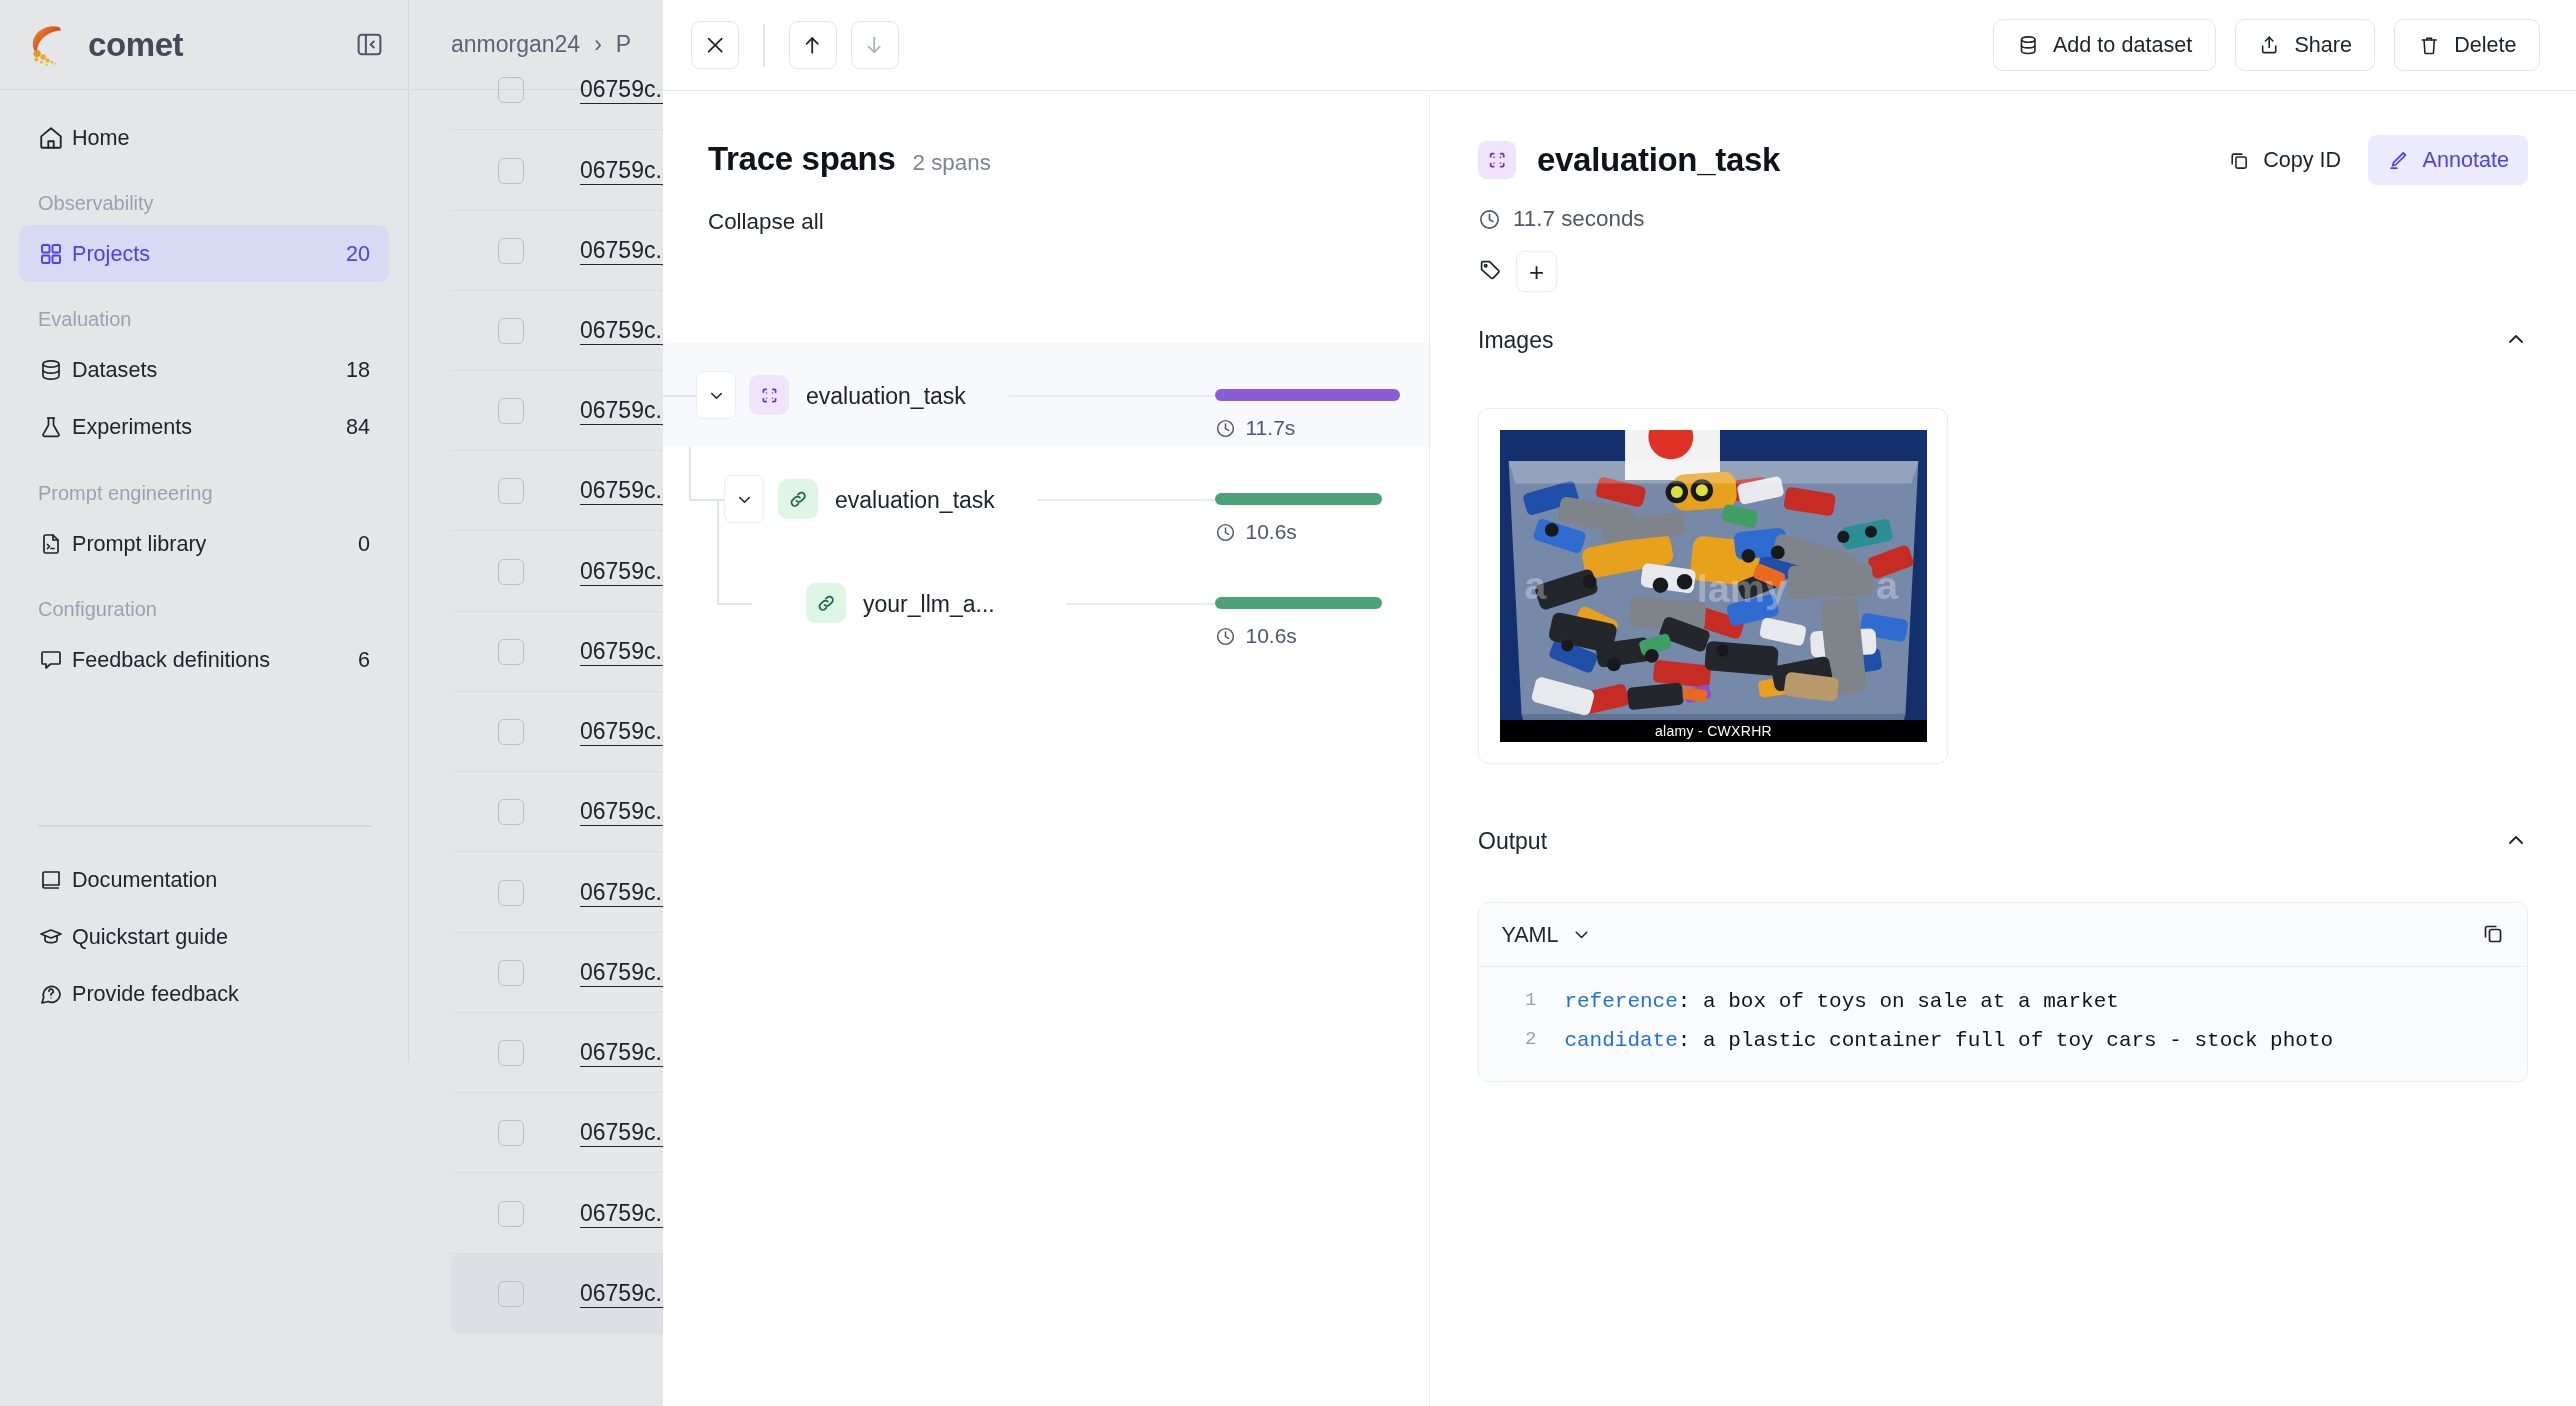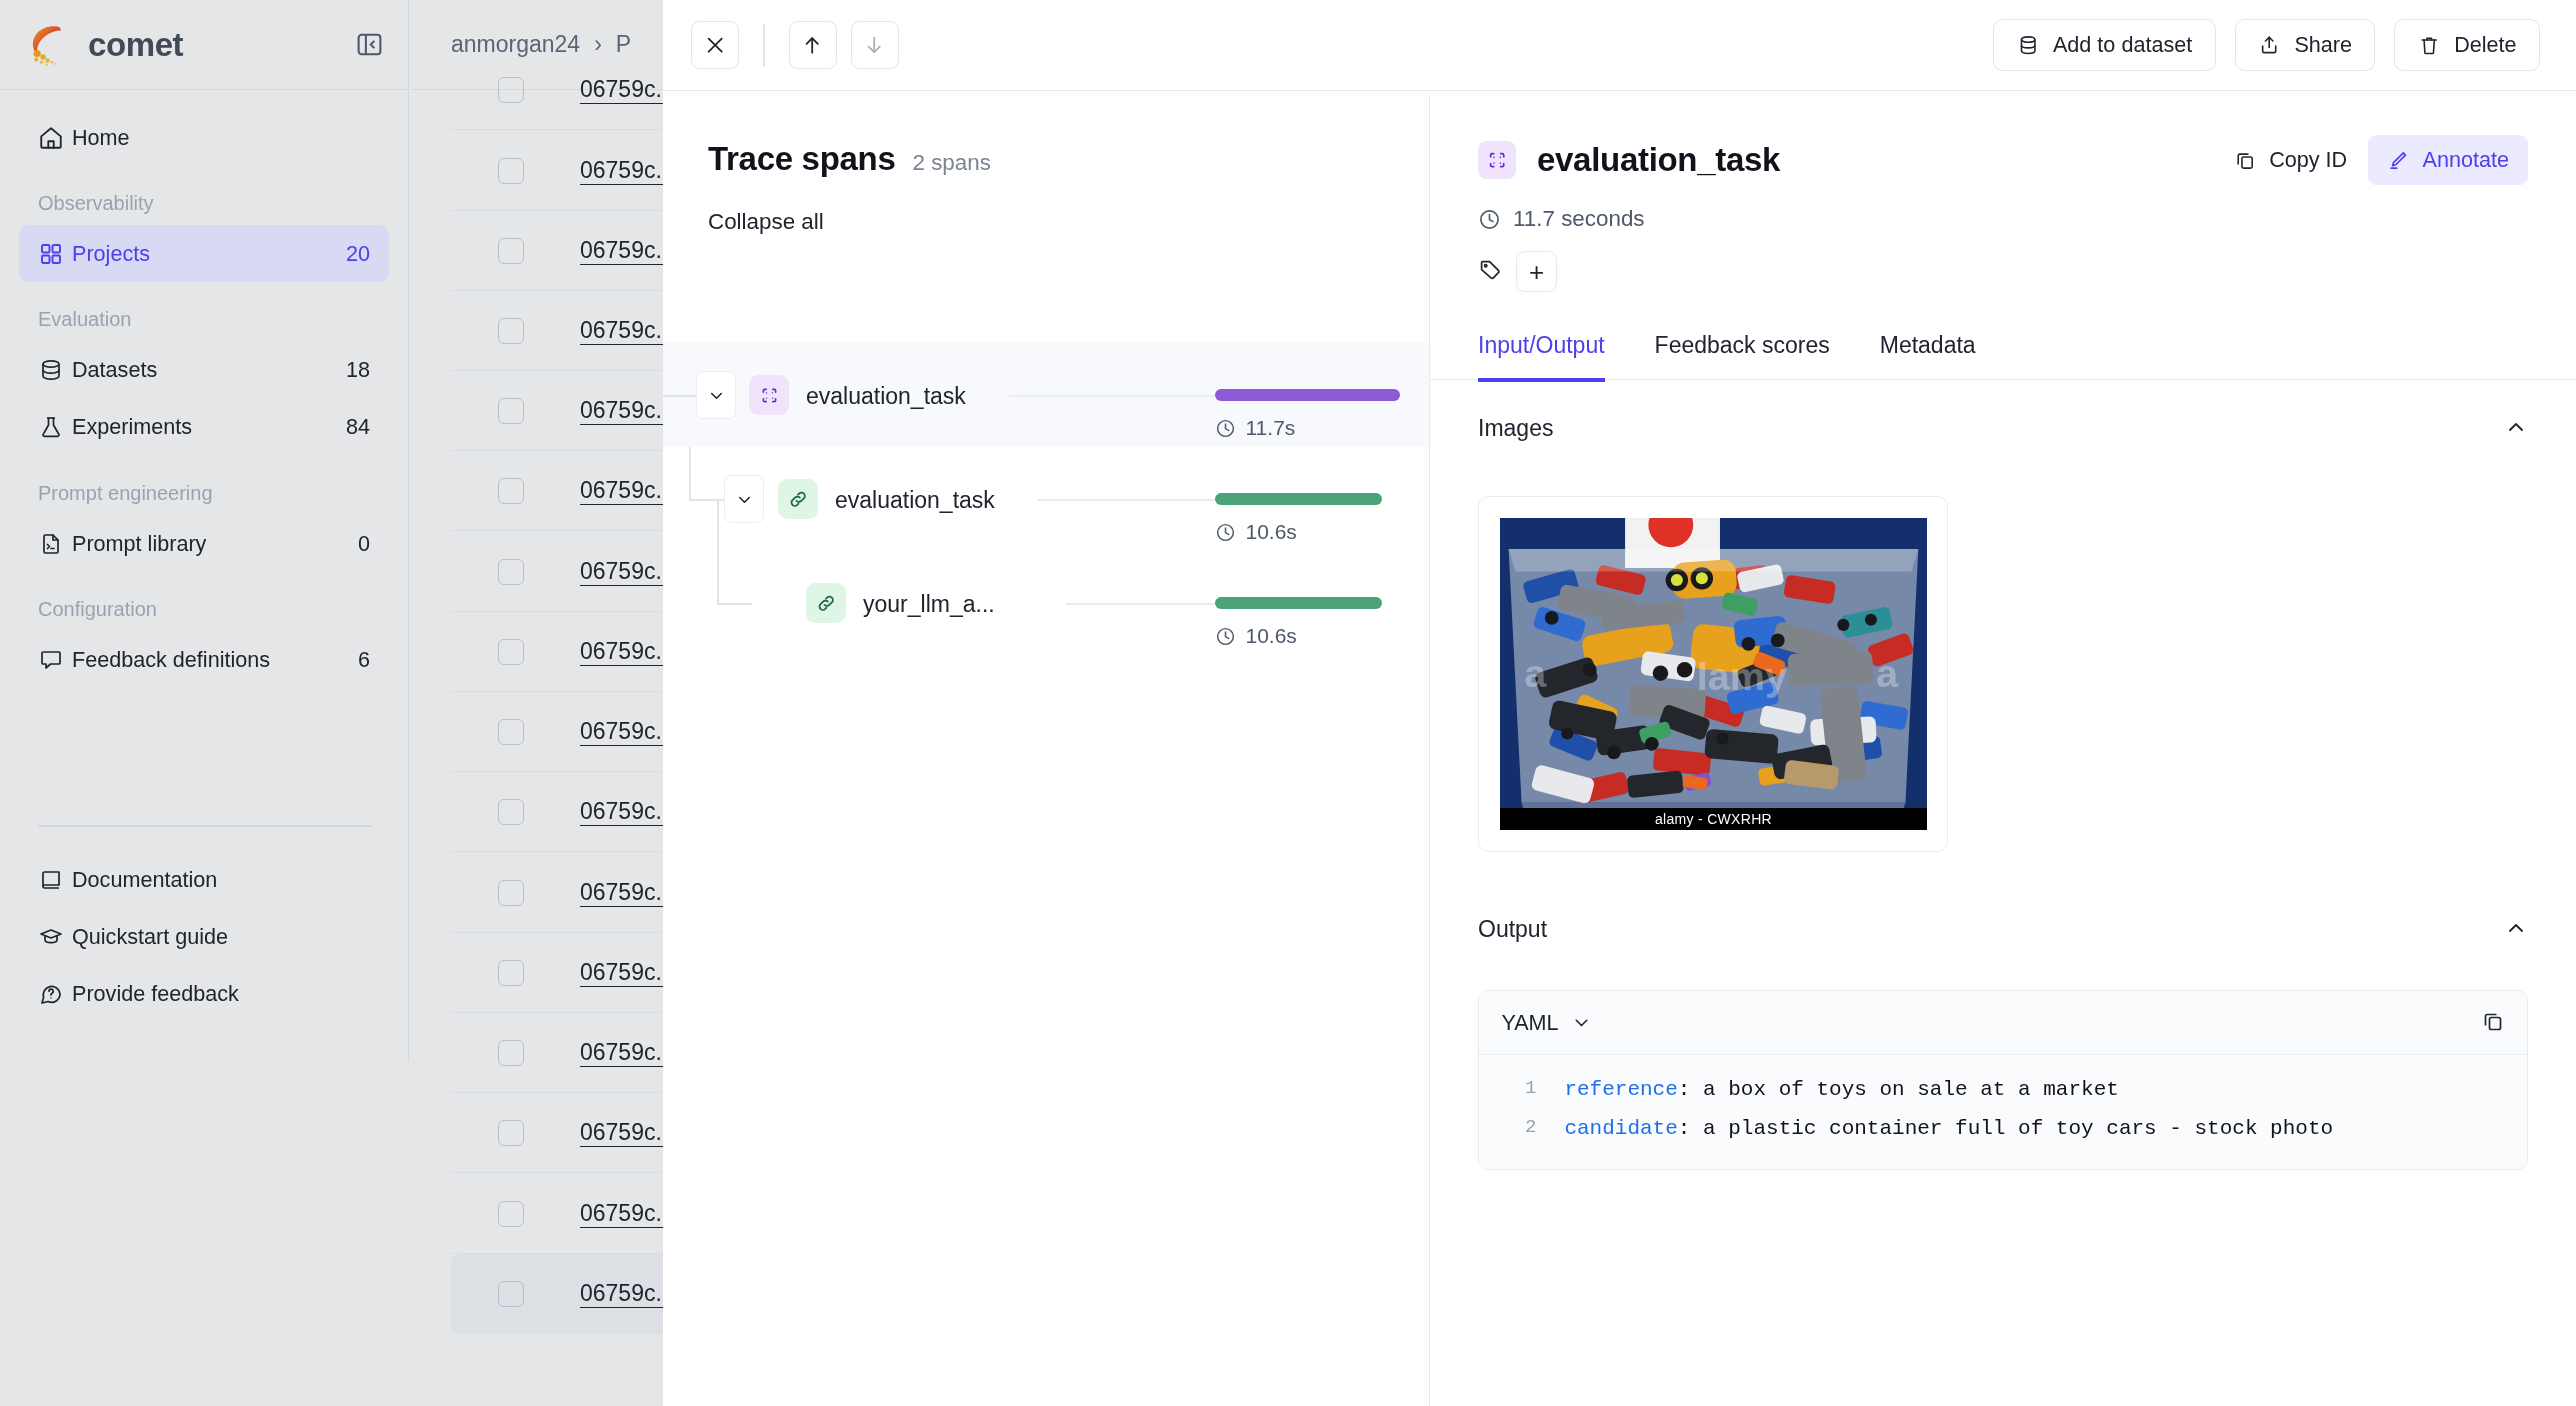--- a/index.html
+++ b/index.html
@@ -131,21 +131,21 @@
 
   
   .detail-pane { flex: 1; height: 100%; position: relative; overflow: hidden; }
   .dt-head { padding: 40px 48px 0 48px; }
   .dt-title-row { display: flex; align-items: center; }
   .dt-badge {
     width: 38px; height: 38px; border-radius: 8.6px; background: #efe4fb;
     display: flex; align-items: center; justify-content: center; margin-right: 21px;
   }
   .dt-title { font-size: 33px; font-weight: 700; color: #10131a; letter-spacing: -0.3px; }
-  .dt-head-actions { margin-left: auto; display: flex; align-items: center; gap: 2px; }
+  .dt-head-actions { margin-left: auto; display: flex; align-items: center; gap: 8px; }
   .ghost-btn {
     height: 50px; padding: 0 19px; border-radius: 8.6px; background: transparent; border: none;
     display: inline-flex; align-items: center; gap: 13px; font-size: 21.6px; color: #20242e; cursor: pointer;
   }
   .ghost-btn.accent { background: #eceaff; color: #4c41ea; }
   .dt-duration {
     display: flex; align-items: center; gap: 12px; margin-top: 21px;
     font-size: 22.4px; color: #4e586b;
   }
   .dt-tags { display: flex; align-items: center; gap: 14px; margin-top: 19px; }
@@ -616,25 +616,20 @@
             <span>
               <svg width="24" height="24" viewBox="0 0 24 24" fill="none" stroke="#20242e" stroke-width="1.7" stroke-linejoin="round">
                 <path d="M3.6 11.6V4.8a1.2 1.2 0 0 1 1.2-1.2h6.8l8.8 8.8a1.6 1.6 0 0 1 0 2.3l-5.1 5.1a1.6 1.6 0 0 1-2.3 0Z"></path>
                 <circle cx="7.7" cy="7.7" r="1.15"></circle>
               </svg>
             </span>
             <span class="tag-add">+</span>
           </div>
         </div>
 
-        <div class="dt-tabs">
-          <span class="dt-tab active">Input/Output</span>
-          <span class="dt-tab">Feedback scores</span>
-          <span class="dt-tab">Metadata</span>
-        </div>
 
         <div class="dt-content">
 
           <div class="acc-head noborder">
             <span class="acc-title">Images</span>
             <span class="acc-chev">
               <svg width="24" height="24" viewBox="0 0 24 24" fill="none" stroke="#20242e" stroke-width="1.8" stroke-linecap="round" stroke-linejoin="round">
                 <polyline points="6,15 12,9 18,15"></polyline>
               </svg>
             </span>

